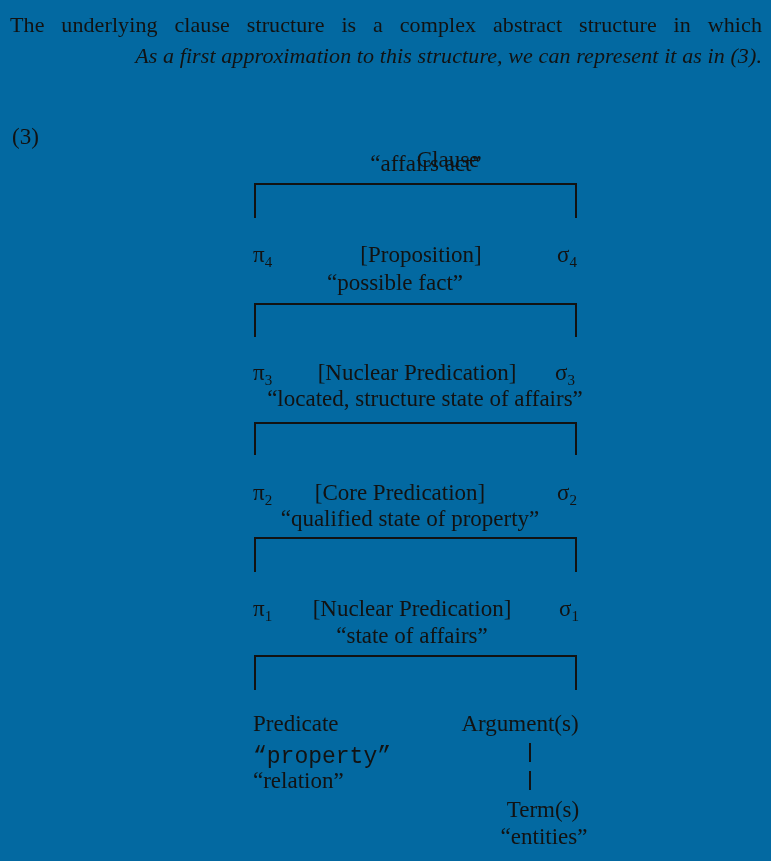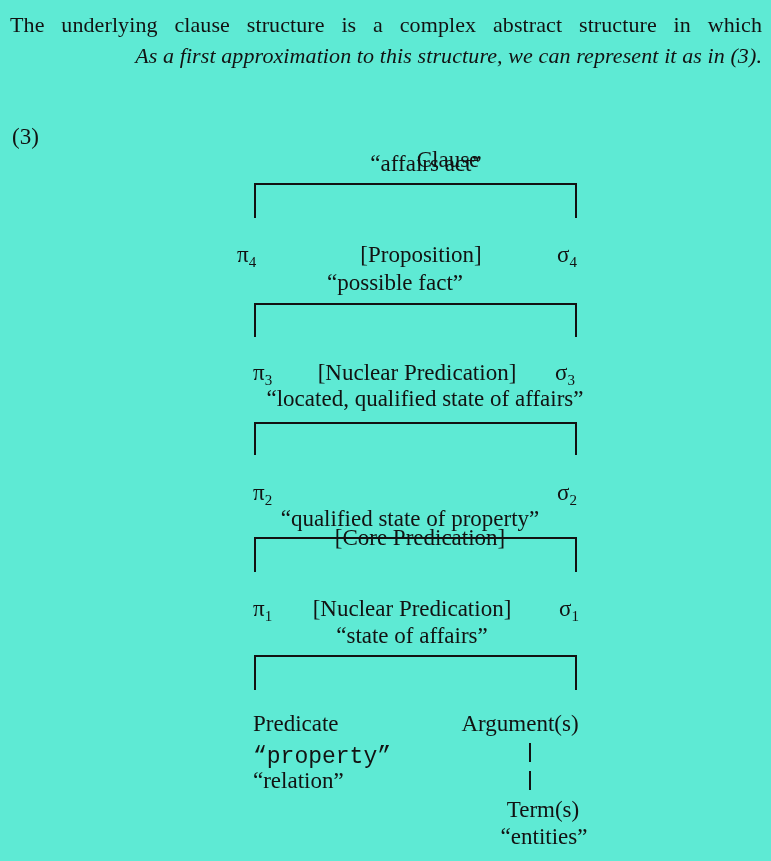--- a/index.html
+++ b/index.html
@@ -4,21 +4,21 @@
 <style>
   html, body {
     margin: 0;
     padding: 0;
     background: #ffffff;
   }
   .page {
     position: relative;
     width: 771px;
     height: 861px;
-    background: #5eead4;
+    background: #0369a1;
     color: #121212;
     font-family: "Liberation Serif", "DejaVu Serif", serif;
     overflow: hidden;
   }
   
   .paragraph {
     position: absolute;
     left: 10px;
     top: 9px;
     width: 752px;
@@ -76,36 +76,36 @@
     <div class="lastline">As a first approximation to this structure, we can represent it as in (3).</div>
   </div>
 
   <div class="dtext" style="left:12px; top:124px;">(3)</div>
 
   <div class="dtext center" style="left:448px; top:123px;margin-top:24px;">Clause</div>
   <div class="dtext center" style="left:426px; top:151px;">“affairs act”</div>
 
   <div class="bracket" style="top:183px; height:33px;"></div>
 
-  <div class="dtext" style="left:237px; top:242px;text-align:right;"><span>π</span><sub class="op">4</sub></div>
+  <div class="dtext" style="left:253px; top:242px;text-align:right;"><span>π</span><sub class="op">4</sub></div>
   <div class="dtext center" style="left:421px; top:242px;text-align:center;">[Proposition]</div>
   <div class="dtext" style="left:557px; top:242px;"><span>σ</span><sub class="op">4</sub></div>
   <div class="dtext center" style="left:395px; top:270px;">“possible fact”</div>
 
   <div class="bracket" style="top:303px; height:32px;"></div>
 
   <div class="dtext" style="left:253px; top:360px;"><span>π</span><sub class="op">3</sub></div>
   <div class="dtext center" style="left:417px; top:360px;">[Nuclear Predication]</div>
   <div class="dtext" style="left:555px; top:360px;"><span>σ</span><sub class="op">3</sub></div>
-  <div class="dtext center" style="left:425px; top:386px;">“located, qualified state of affairs”</div>
+  <div class="dtext center" style="left:425px; top:386px;">“located, structure state of affairs”</div>
 
   <div class="bracket" style="top:422px; height:31px;"></div>
 
   <div class="dtext" style="left:253px; top:480px;"><span>π</span><sub class="op">2</sub></div>
-  <div class="dtext center" style="left:420px; top:480px;margin-top:45px;">[Core Predication]</div>
+  <div class="dtext center" style="left:400px; top:480px;">[Core Predication]</div>
   <div class="dtext" style="left:557px; top:480px;"><span>σ</span><sub class="op">2</sub></div>
   <div class="dtext center" style="left:410px; top:506px;">“qualified state of property”</div>
 
   <div class="bracket" style="top:537px; height:33px;"></div>
 
   <div class="dtext" style="left:253px; top:596px;"><span>π</span><sub class="op">1</sub></div>
   <div class="dtext center" style="left:412px; top:596px;">[Nuclear Predication]</div>
   <div class="dtext" style="left:559px; top:596px;"><span>σ</span><sub class="op">1</sub></div>
   <div class="dtext center" style="left:412px; top:623px;font-family:Liberation Serif, serif;">“state of affairs”</div>
 

